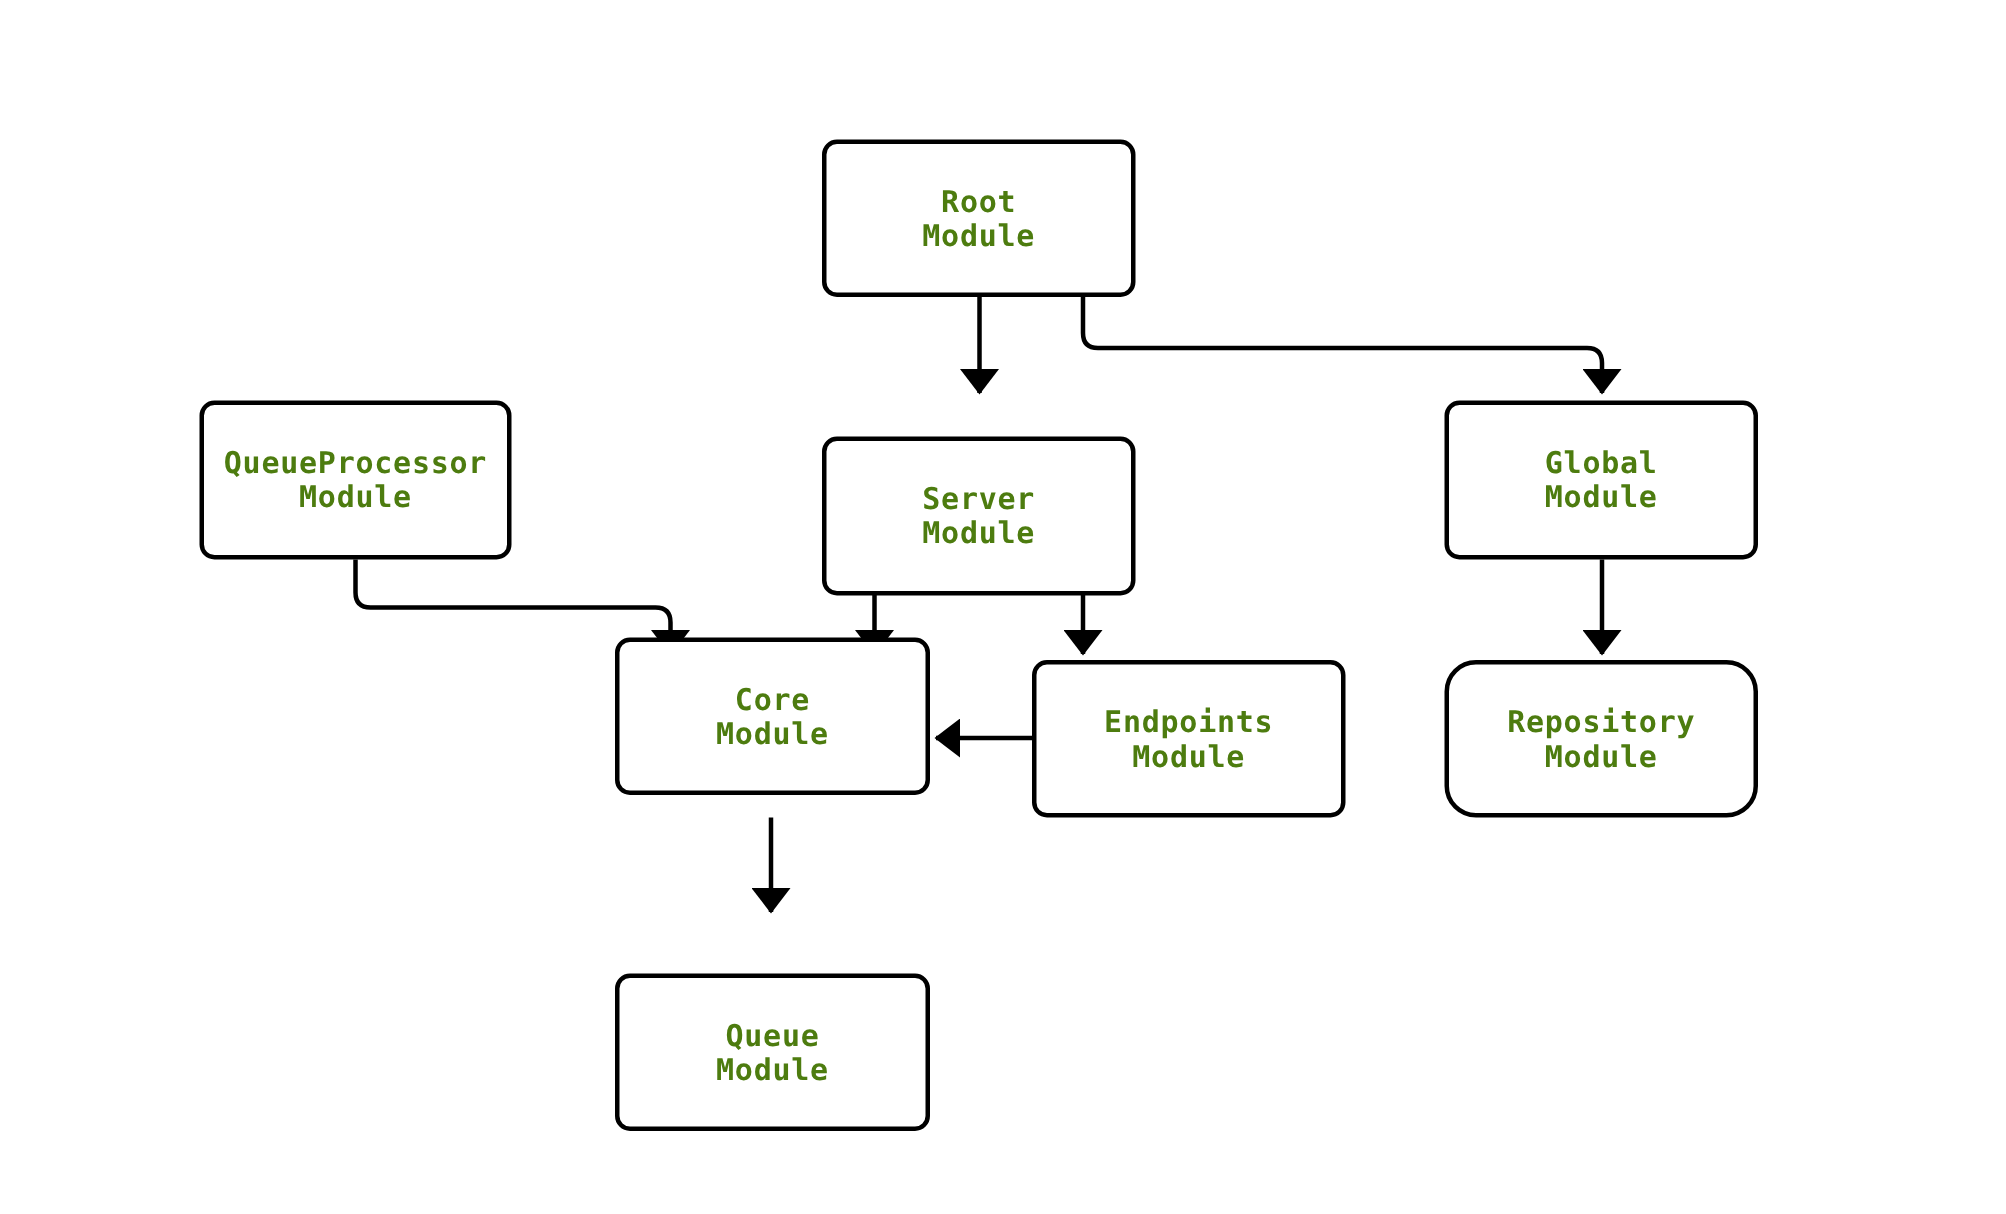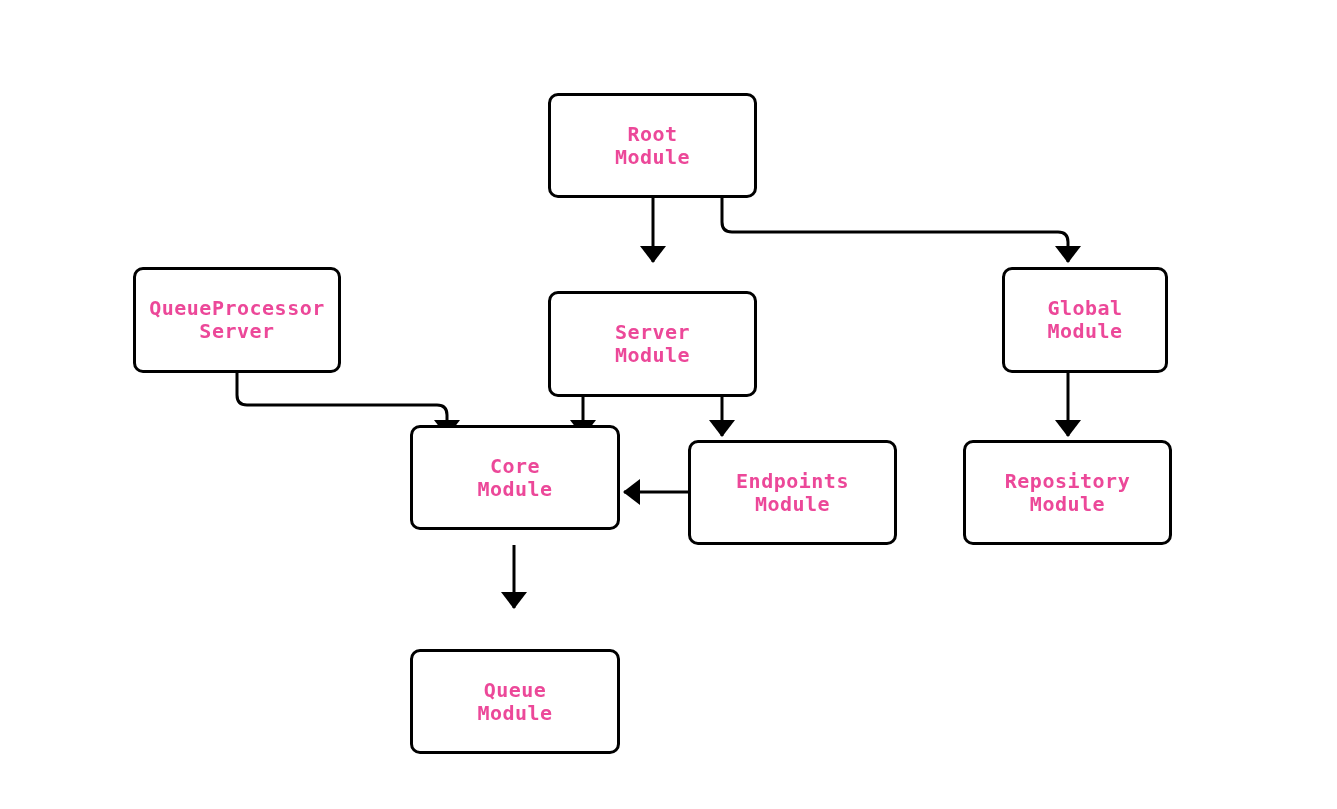--- a/index.html
+++ b/index.html
@@ -30,32 +30,32 @@
     border-radius: 10px;
     display: flex;
     align-items: center;
     justify-content: center;
     text-align: center;
   }
   .node-label {
     font-weight: bold;
     font-size: 20px;
     line-height: 23px;
-    color: #ec4899;
+    color: #4d7c0f;
     white-space: pre-line;
     letter-spacing: 0.5px;
   }
   
   .n-root         { left: 548px; top:  93px; width: 209px; height: 105px; }
   .n-queueproc    { left: 133px; top: 267px; width: 208px; height: 106px; }
   .n-server       { left: 548px; top: 267px; width: 209px; height: 106px; margin-top: 24px; }
-  .n-global       { left: 1002px; top: 267px; width: 166px; height: 106px; }
+  .n-global       { left: 963px; top: 267px; width: 209px; height: 106px; }
   .n-core         { left: 410px; top: 425px; width: 210px; height: 105px; }
   .n-endpoints    { left: 688px; top: 440px; width: 209px; height: 105px; }
-  .n-repository   { left: 963px; top: 440px; width: 209px; height: 105px; }
+  .n-repository   { left: 963px; top: 440px; width: 209px; height: 105px; border-radius: 21px; }
   .n-queue        { left: 410px; top: 612px; width: 210px; height: 105px; margin-top: 37px; }
 </style>
 </head>
 <body>
 
 <div class="canvas">
 
   <svg class="edge-layer" width="1337" height="809" viewBox="0 0 1337 809" xmlns="http://www.w3.org/2000/svg">
     <defs>
       <marker id="arrowhead" markerUnits="userSpaceOnUse" markerWidth="18" markerHeight="26" refX="16" refY="13" orient="auto">
@@ -74,21 +74,21 @@
     </g>
   </svg>
 
   <div class="node n-root">
     <span class="node-label">Root
 Module</span>
   </div>
 
   <div class="node n-queueproc">
     <span class="node-label">QueueProcessor
-Server</span>
+Module</span>
   </div>
 
   <div class="node n-server">
     <span class="node-label">Server
 Module</span>
   </div>
 
   <div class="node n-global">
     <span class="node-label">Global
 Module</span>

